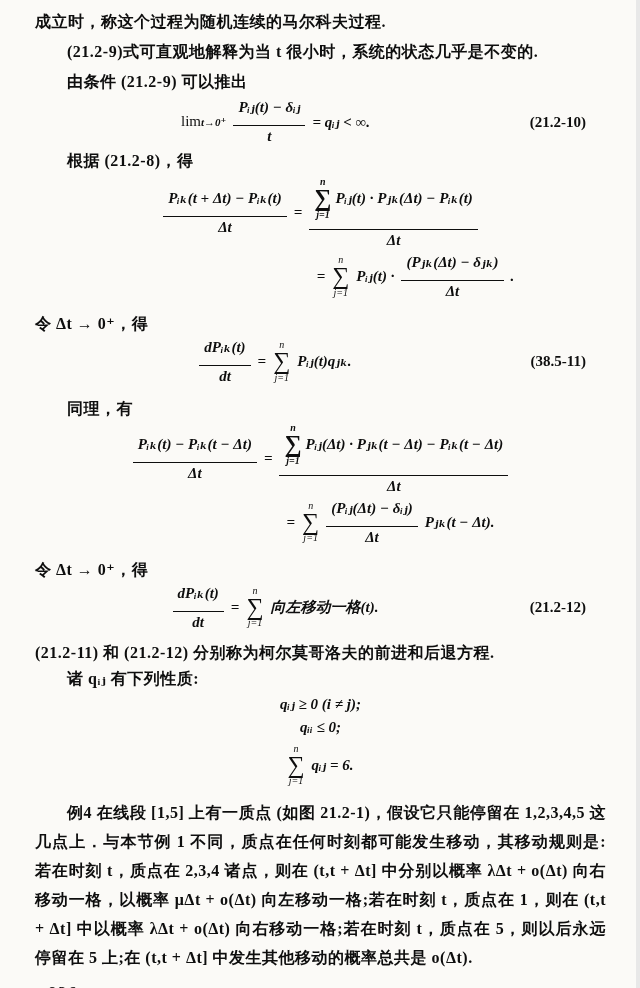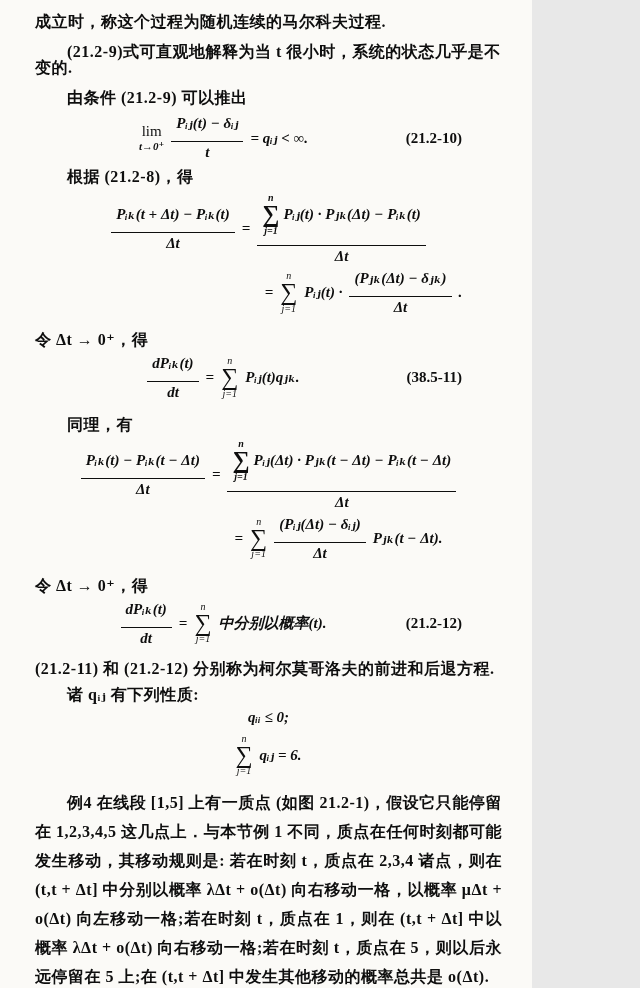--- a/index.html
+++ b/index.html
@@ -1,17 +1,17 @@
 <!DOCTYPE html>
 <html><head>
 <meta charset="utf-8">
 <style>
   html,body{margin:0;padding:0;background:#e8e8e8;}
   .page{
-    width:532px;height:988px;box-sizing:border-box;
+    width:636px;height:988px;box-sizing:border-box;
     background:#fbfaf7;color:#0e0e0e;
     padding:12px 30px 0 35px;
     font-family:"Liberation Serif","DejaVu Serif",serif;
     overflow:hidden;position:relative;
   }
   
   .cn{
     font-size:16px;font-weight:bold;line-height:16px;
     margin:0;letter-spacing:0.5px;
   }
@@ -34,25 +34,25 @@
     border-bottom:1.6px solid #0e0e0e;padding:0 5px 9px 5px;
   }
   .frac .den{padding:2px 5px 0 5px;}
   .sum{
     display:inline-flex;flex-direction:column;align-items:center;
     line-height:1;vertical-align:middle;
   }
   .sum .sum-top{font-size:10px;font-style:italic;}
   .sum .sigma{font-size:24px;font-style:normal;line-height:0.95;}
   .sum .sum-bot{font-size:10px;font-style:italic;}
-  .lim{display:inline-flex;flex-direction:column;align-items:center;line-height:1;justify-content:flex-end;}
+  .lim{display:inline-flex;flex-direction:row;align-items:center;line-height:1;justify-content:flex-end;}
   .lim .lim-word{font-style:normal;font-size:15px;}
   .lim .lim-sub{font-size:11px;margin-top:2px;}
   .tag{
-    position:absolute;right:40px;top:50%;transform:translateY(-50%);
+    position:absolute;right:20px;top:50%;transform:translateY(-50%);
     font-size:15px;font-weight:bold;font-style:normal;white-space:nowrap;
   }
   .ex{line-height:29px;text-align:justify;margin-top:12px;}
   .exlabel{margin-right:0;}
   .pagenum{
     font-size:16px;font-weight:bold;margin-top:12px;letter-spacing:2px;
   }
 </style>
 </head>
 <body>
@@ -183,28 +183,31 @@
       <span class="frac math">
         <span class="num">dPᵢₖ(t)</span>
         <span class="den">dt</span>
       </span>
       <span class="math">=</span>
       <span class="sum">
         <span class="sum-top">n</span>
         <span class="sigma">∑</span>
         <span class="sum-bot">j=1</span>
       </span>
-      <span class="math">中分别以概率(t).</span>
+      <span class="math">向左移动一格(t).</span>
     </span>
     <span class="tag">(21.2-12)</span>
   </div>
 
   <p class="cn mt14">(21.2-11) 和 (21.2-12) 分别称为柯尔莫哥洛夫的前进和后退方程.</p>
   <p class="cn indent mt10">诸 qᵢⱼ 有下列性质:</p>
 
+  <div class="eqrow mt8">
+    <span class="math">qᵢⱼ ≥ 0 (i ≠ j);</span>
+  </div>
   <div class="eqrow mt6">
     <span class="math">qᵢᵢ ≤ 0;</span>
   </div>
   <div class="eqrow mt8">
     <span class="eqcontent">
       <span class="sum">
         <span class="sum-top">n</span>
         <span class="sigma">∑</span>
         <span class="sum-bot">j=1</span>
       </span>

